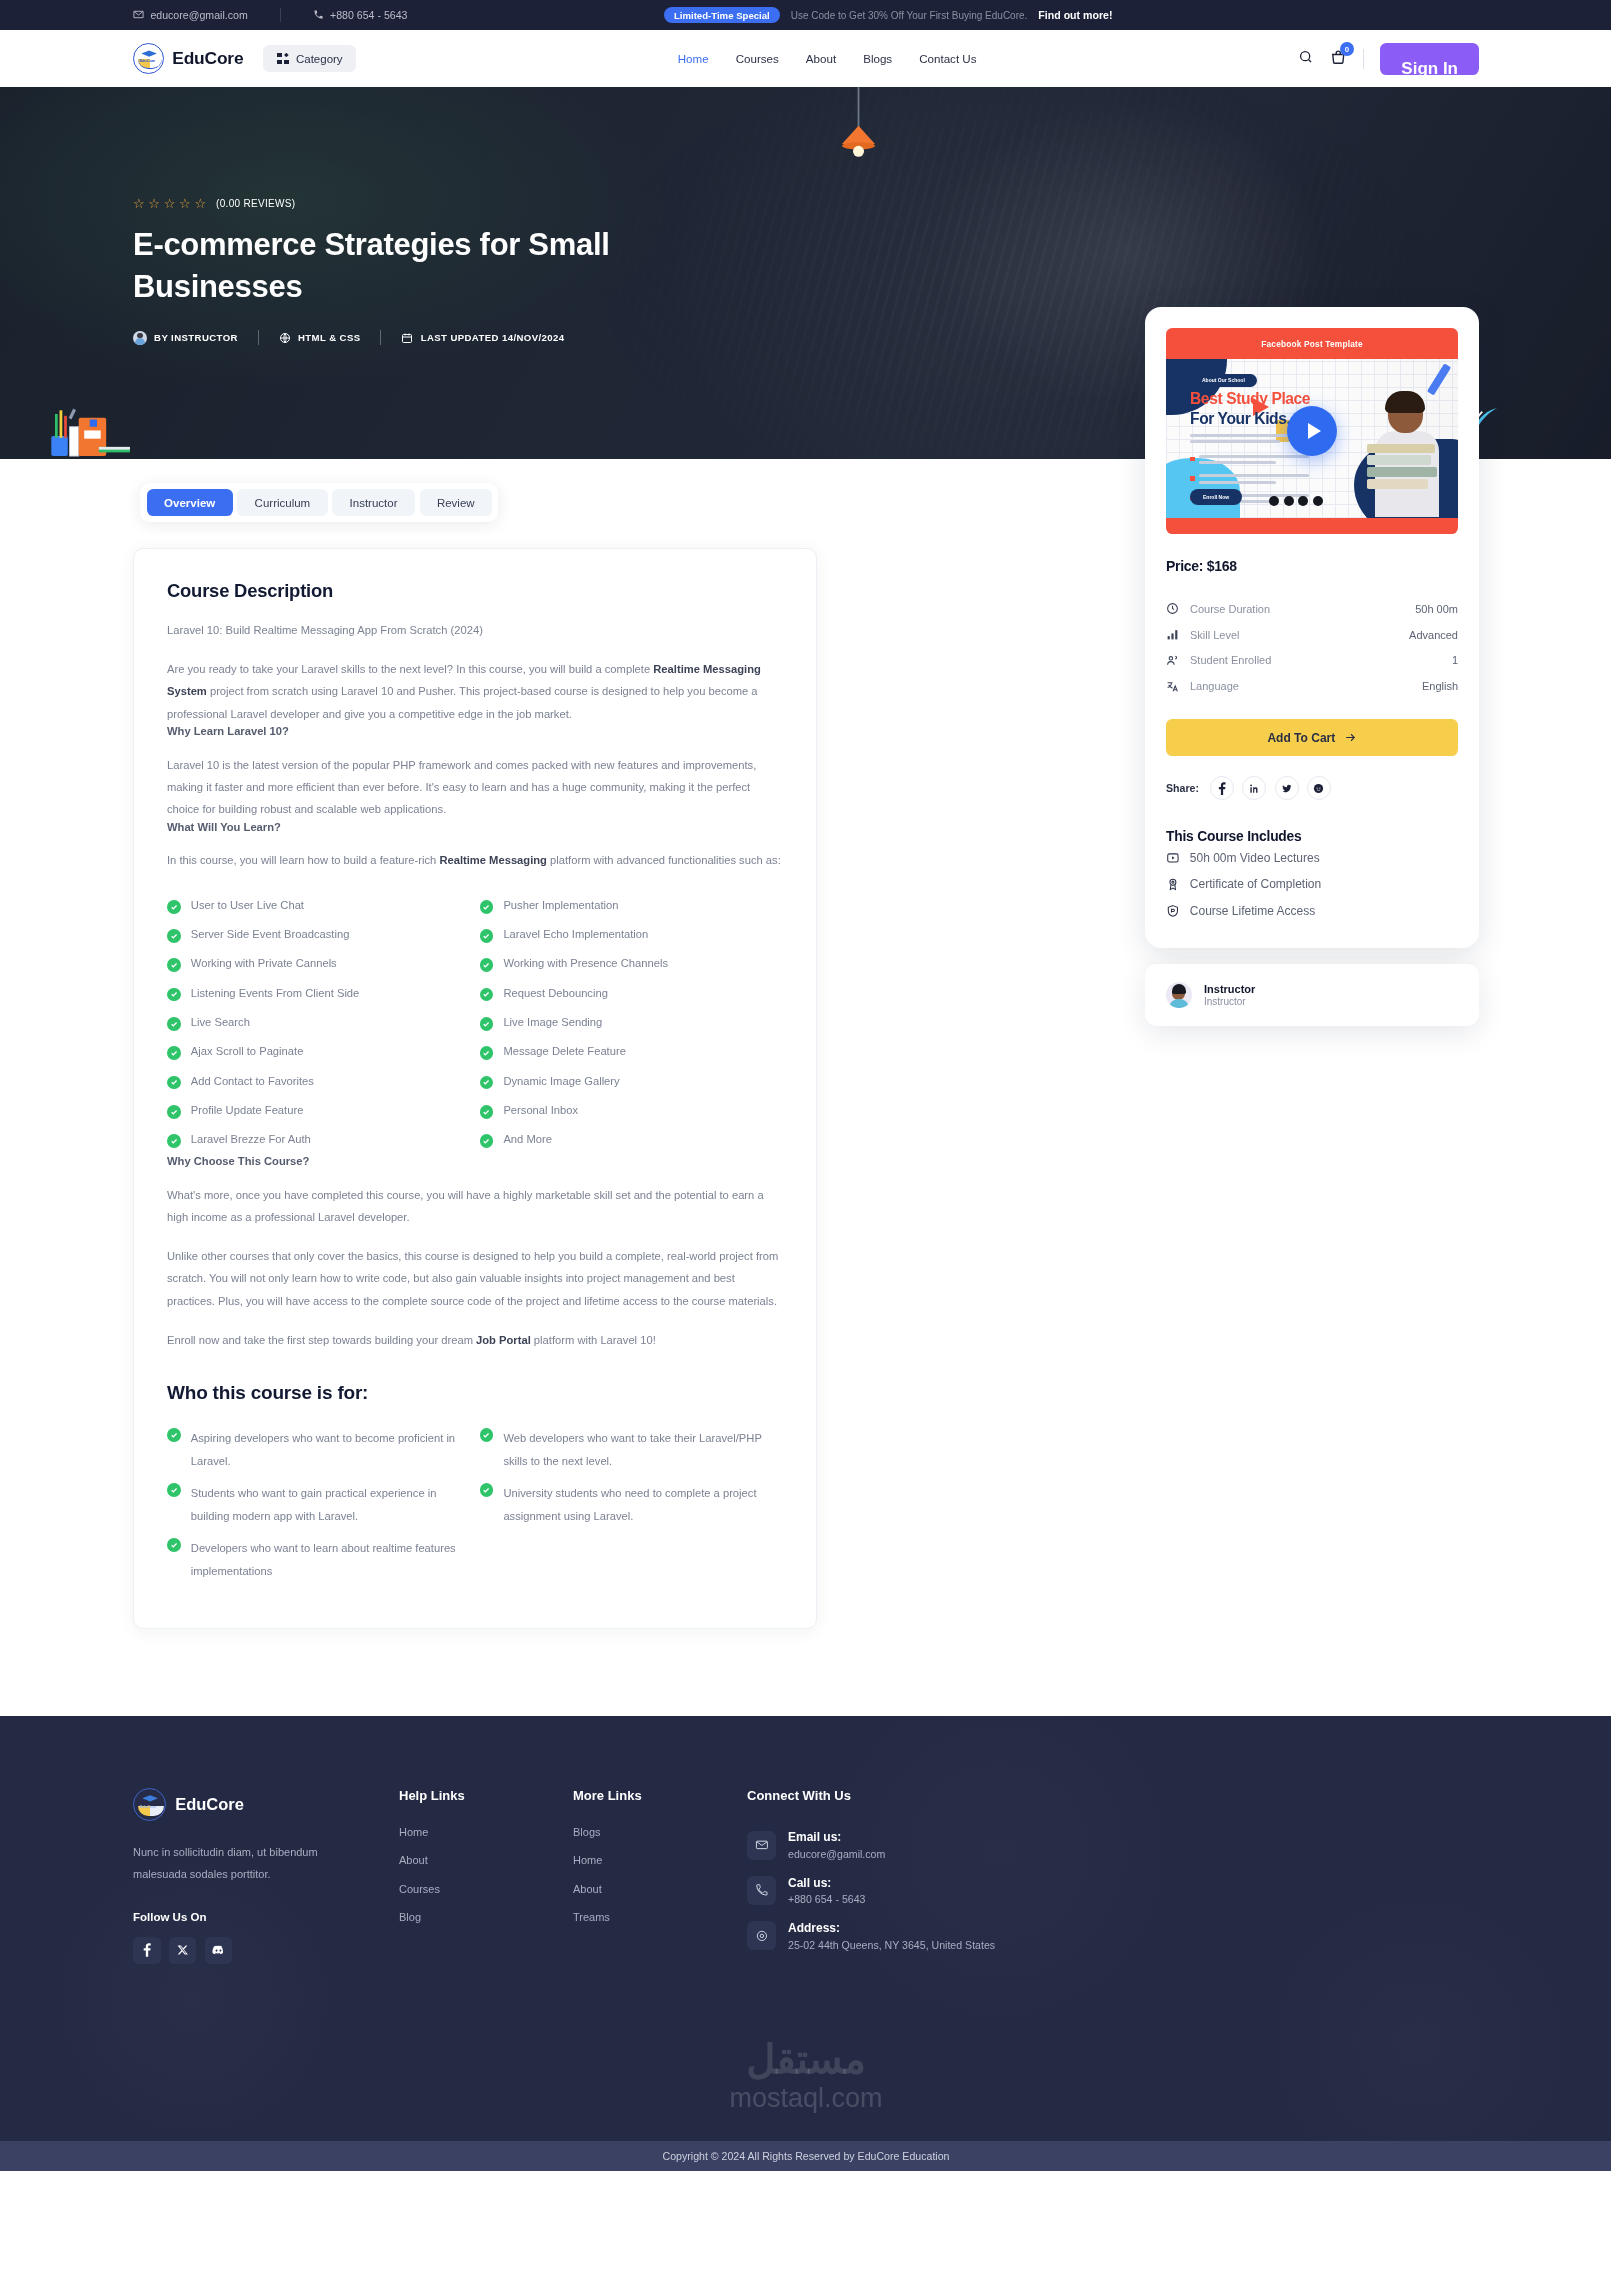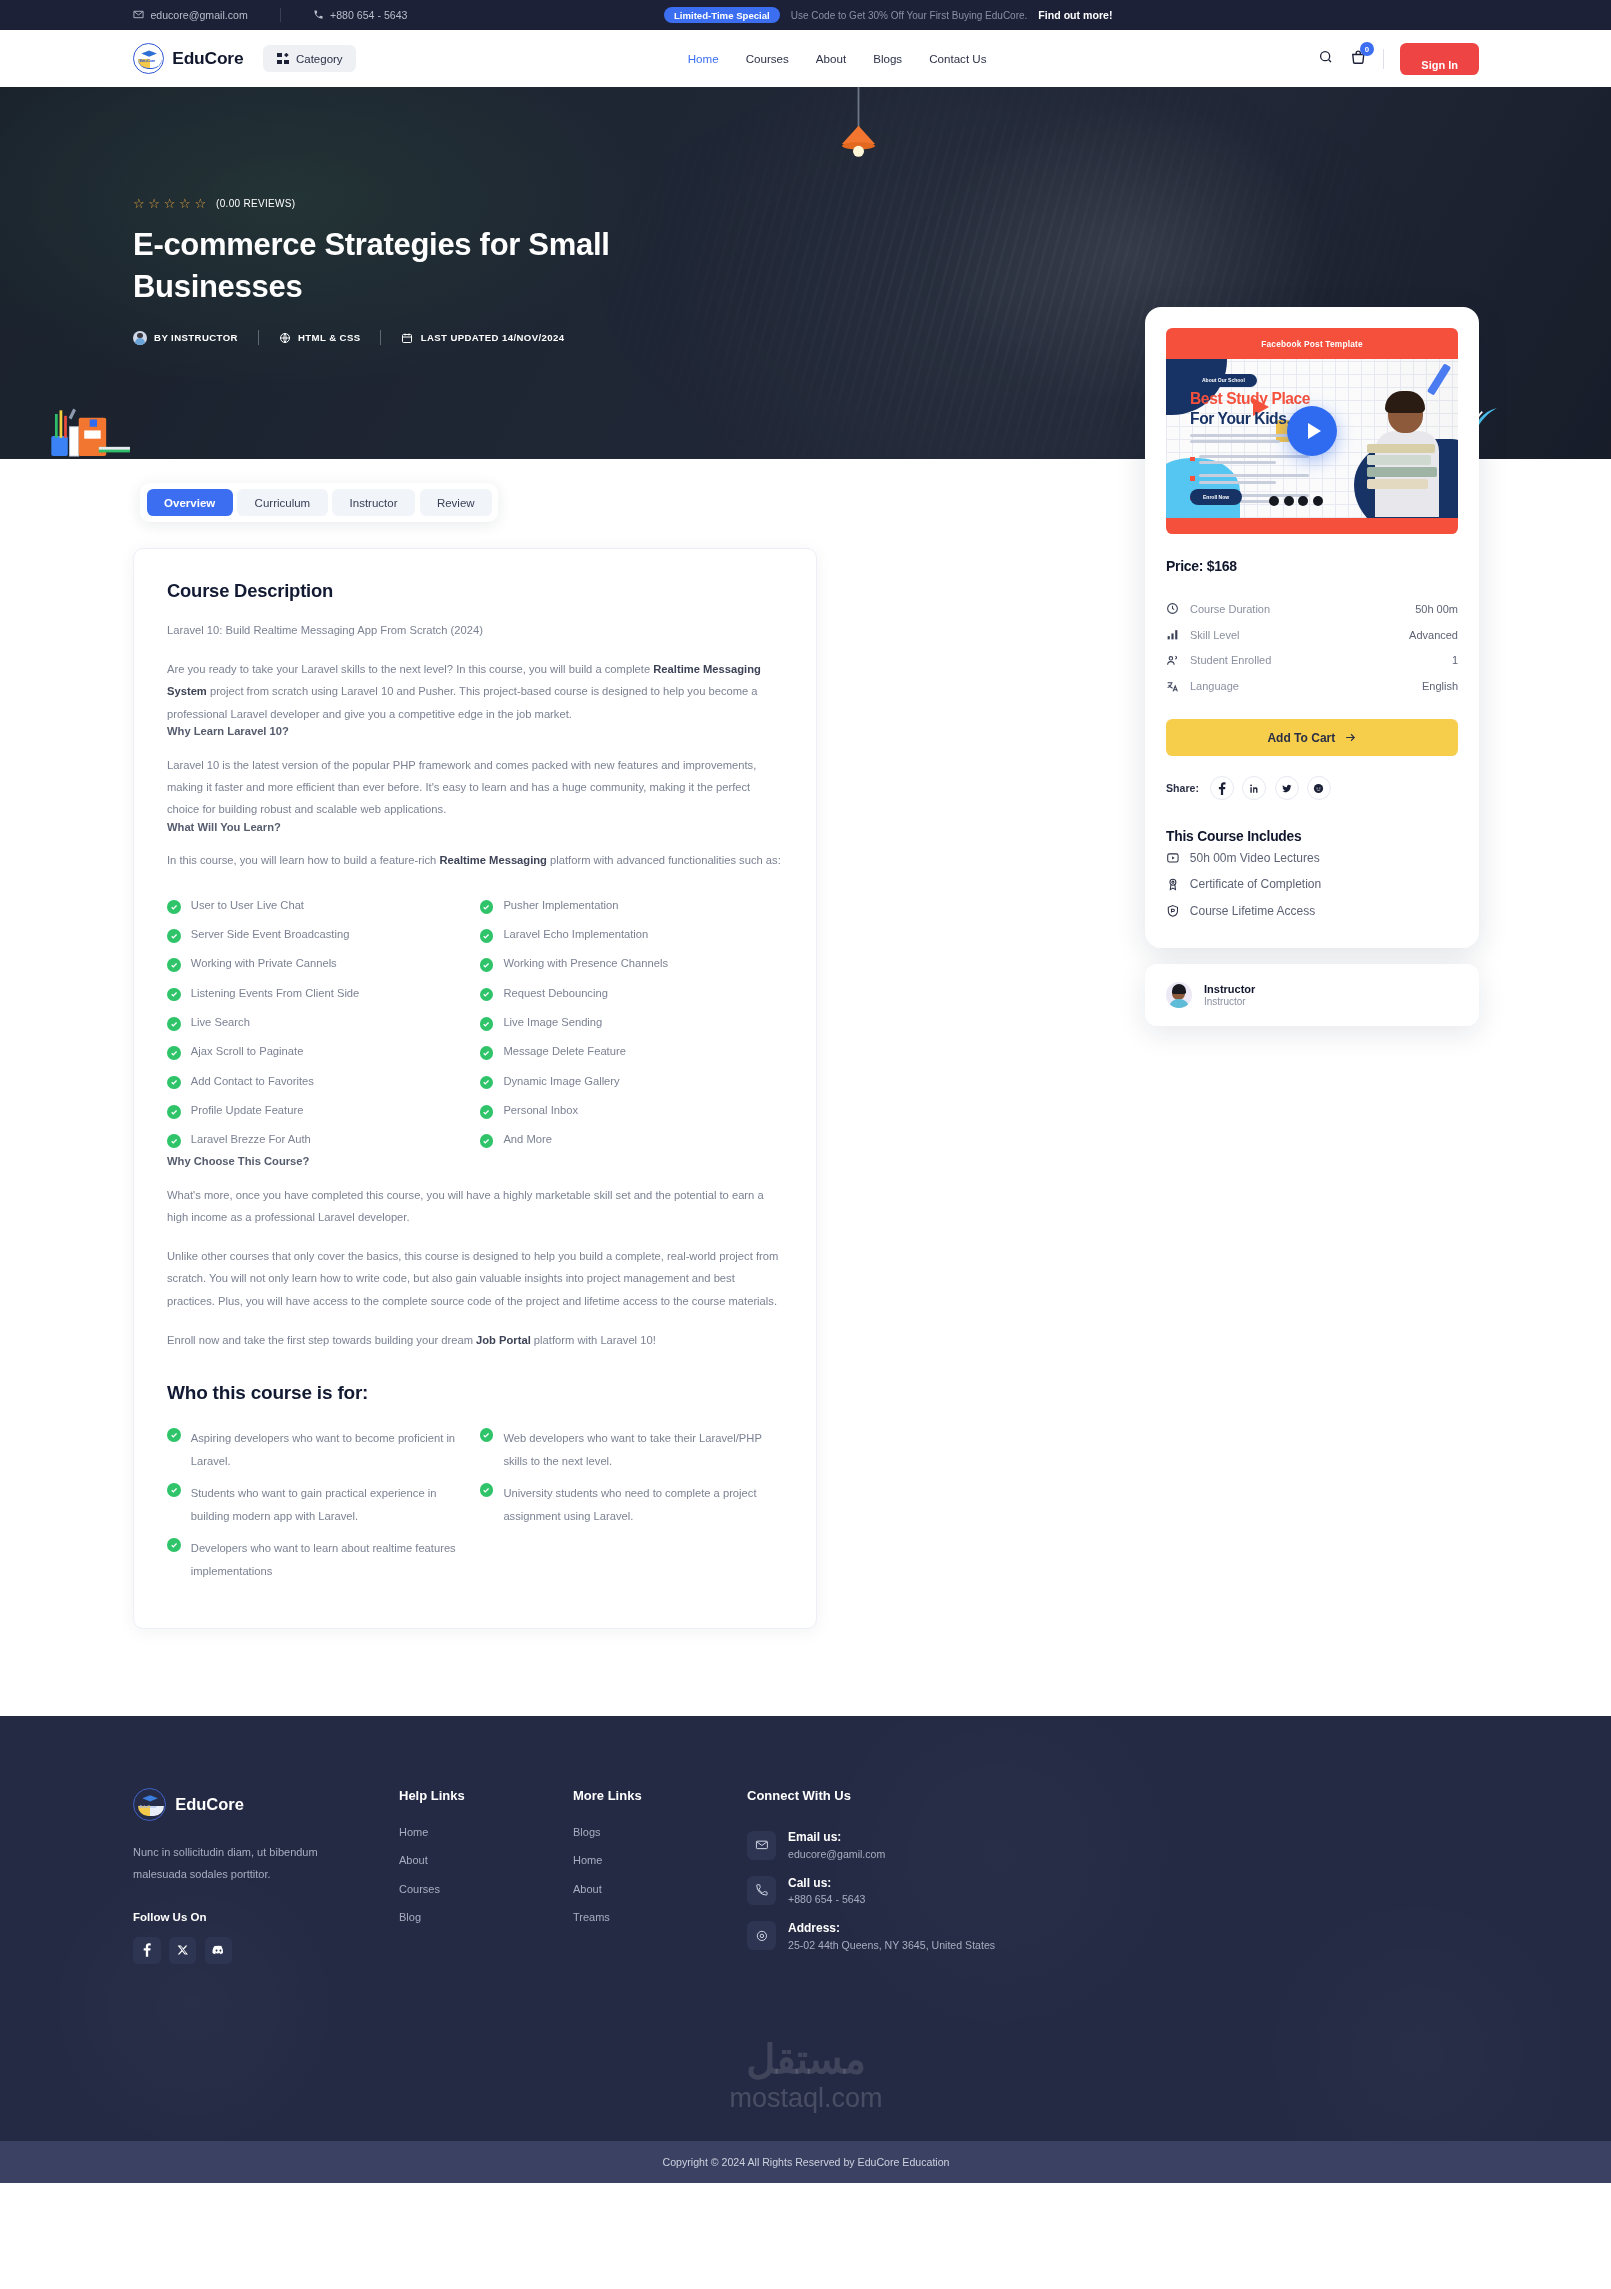--- a/index.html
+++ b/index.html
@@ -108,24 +108,24 @@
   .icon-btn { cursor: pointer; color: #1d2138; position: relative; }
   .cart-badge {
     position: absolute; top: -6.4px; right: -7.3px;
     background: #3b6ef0; color: #fff;
     font-size: 7.8px; font-weight: bold;
     min-width: 13.8px; height: 13.8px; border-radius: 50%;
     display: flex; align-items: center; justify-content: center;
   }
   .hdr-sep { width: 0.9px; height: 20px; background: #dde0e8; }
   .signin {
-    background: #ef4444; color: #fff;
+    background: #8b5cf6; color: #fff;
     border: none; border-radius: 6.4px;
     height: 29px; padding: 16px 21px;
-    font-size: 11px; font-weight: bold;
+    font-size: 17px; font-weight: bold;
     cursor: pointer;
   }
 
   
   .hero {
     height: 372px;
     position: relative;
     overflow: hidden;
     background:
       radial-gradient(ellipse 551px 275px at 18% 30%, #2f4a45 0%, rgba(28,38,46,0) 70%),
@@ -433,21 +433,21 @@
     text-align: center;
     padding: 20px 0 27.5px;
   }
   .wm-ar { color: rgba(255,255,255,.13); font-size: 40px; font-weight: bold; letter-spacing: 1.8px; line-height: 1; direction: rtl; }
   .wm-en { color: rgba(255,255,255,.17); font-size: 27px; font-weight: normal; margin-top: 3.7px; }
 
   .copyright {
     position: relative;
     background: #3b4163;
     margin: 0 -133px;
-    height: 42px;
+    height: 30px;
     display: flex; align-items: center; justify-content: center;
     color: #cdd1de; font-size: 10.6px;
   }
 </style>
 </head>
 <body>
 
 <div class="page">
 
   <div class="topbar">

